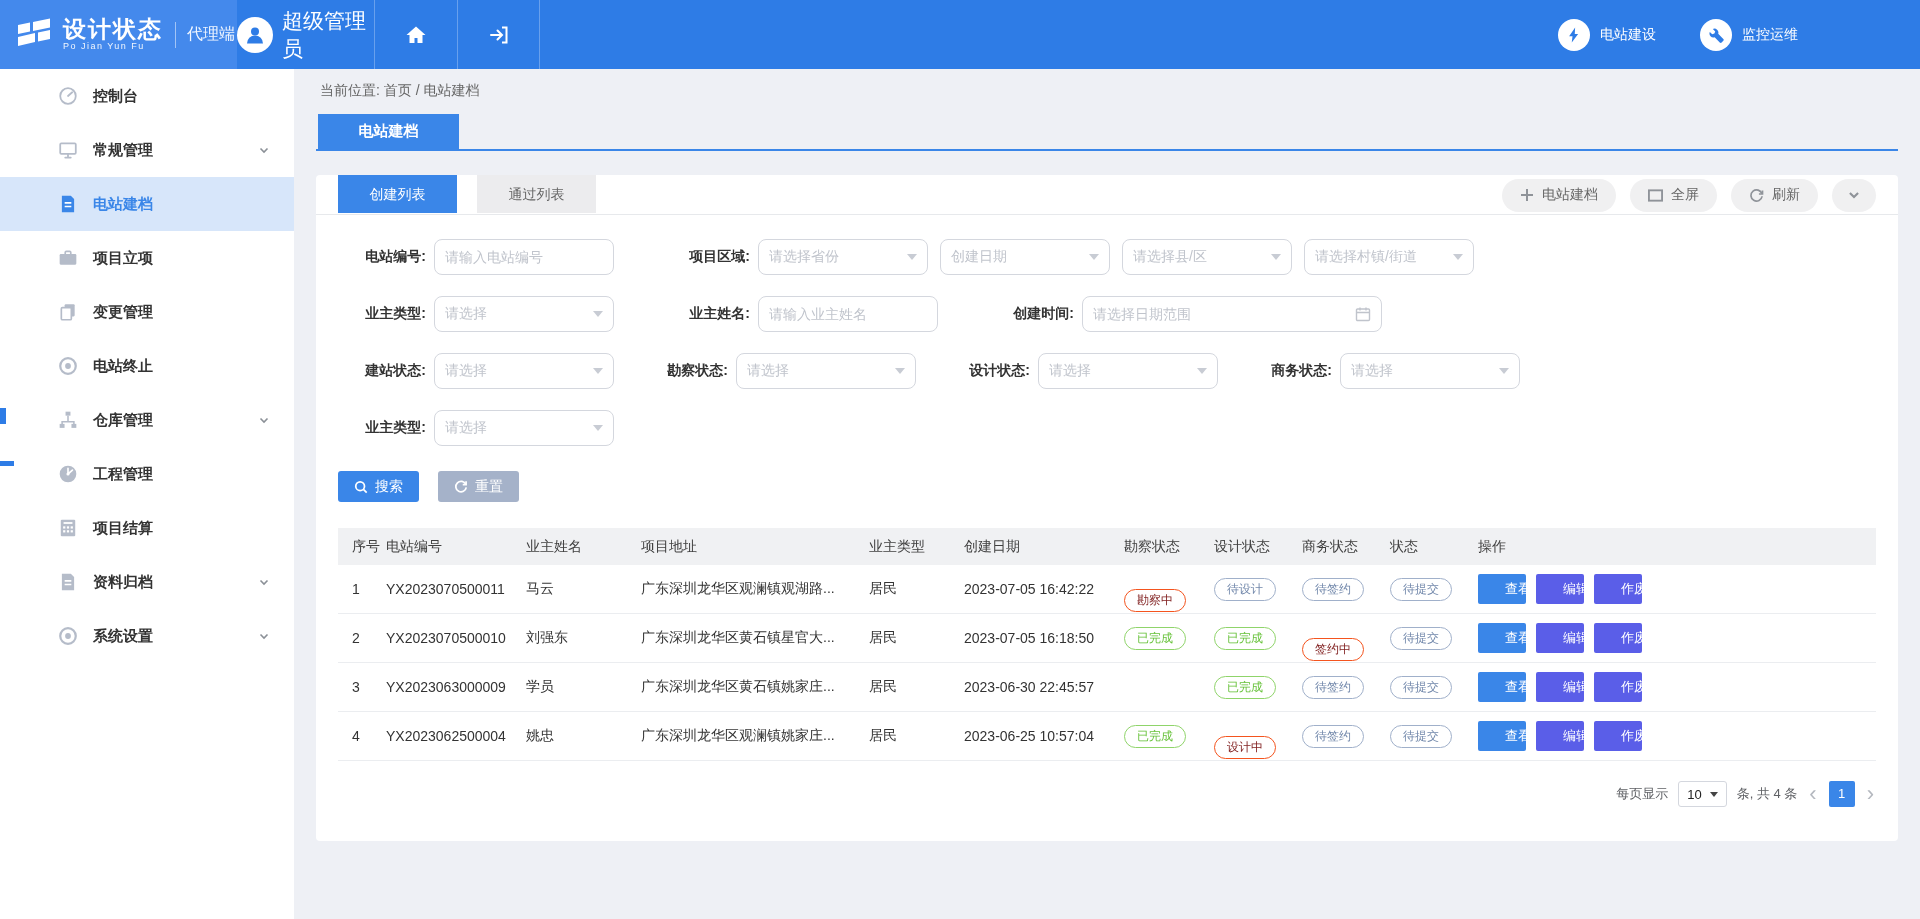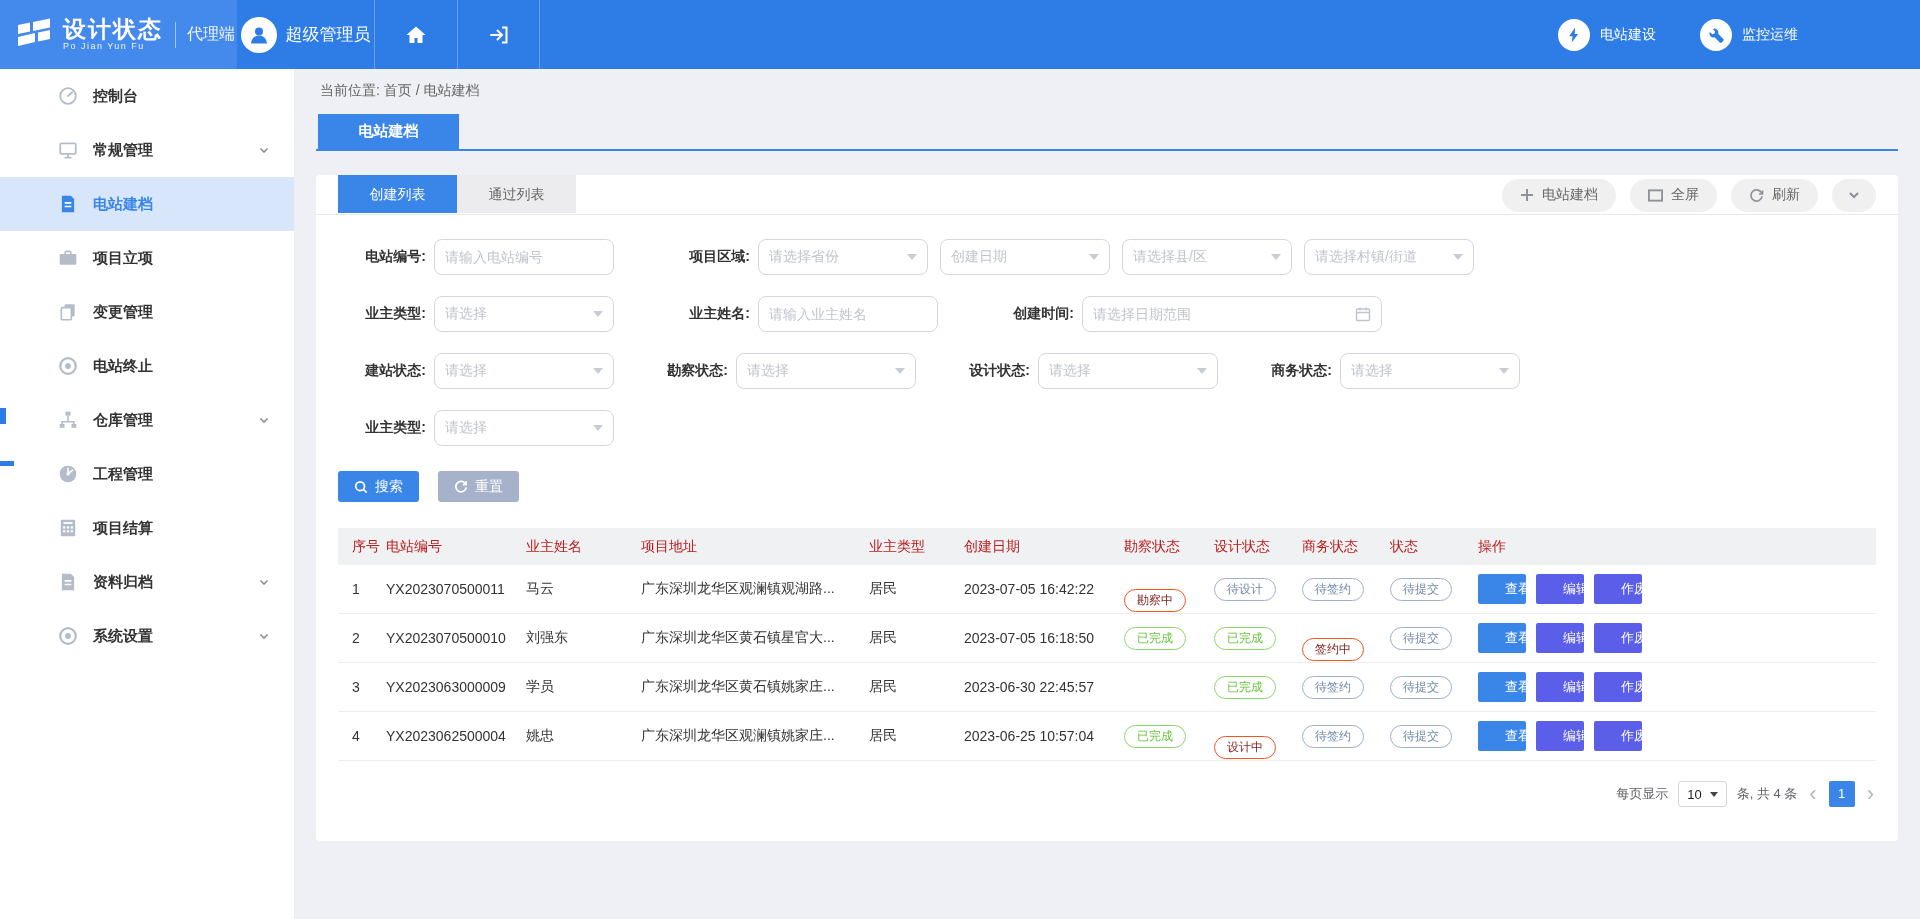--- a/index.html
+++ b/index.html
@@ -10,21 +10,21 @@
   .app-header{height:69px;display:flex;align-items:stretch;background:#2e7ce6;color:#fff;}
   .logo-sec{width:237px;background:#4489ec;display:flex;align-items:center;padding-left:14px;flex:none;}
   .logo-mark{flex:none;display:flex;}
   .logo-text{margin-left:9px;line-height:1.1;}
   .logo-title{font-size:23px;font-weight:bold;letter-spacing:2px;}
   .logo-sub{font-size:9px;letter-spacing:1.5px;opacity:.92;}
   .portal{margin-left:12px;padding-left:11px;border-left:1px solid rgba(255,255,255,.5);font-size:16px;color:#f0f6ff;height:26px;display:flex;align-items:center;}
   .hdr-sec{display:flex;align-items:center;justify-content:center;border-right:1px solid rgba(255,255,255,.28);cursor:pointer;}
   .hdr-user{width:138px;gap:9px;}
   .avatar{width:36px;height:36px;border-radius:50%;background:#fff;display:flex;align-items:center;justify-content:center;flex:none;}
-  .hdr-user-name{font-size:17px;}
+  .hdr-user-name{font-size:21px;}
   .hdr-home{width:83px;} .hdr-logout{width:82px;}
   .hdr-right{margin-left:auto;display:flex;align-items:center;gap:44px;padding-right:122px;}
   .hdr-link{display:flex;align-items:center;gap:10px;font-size:14px;cursor:pointer;}
   .icon-circle{width:32px;height:32px;border-radius:50%;background:#fff;display:flex;align-items:center;justify-content:center;}
 
   
   .app-body{display:flex;height:850px;}
   .sidebar{width:294px;background:#fff;flex:none;position:relative;}
   .side-item{height:54px;display:flex;align-items:center;padding:0 24px 0 58px;gap:15px;font-size:15px;font-weight:bold;color:#333;cursor:pointer;}
   .side-item .sicon{width:20px;height:20px;color:#b5bcc9;flex:none;display:flex;}
@@ -36,21 +36,21 @@
   .smark2{top:392px;width:14px;height:5px;}
 
   .content{flex:1;background:#eef0f5;padding:13px 22px 0;overflow:hidden;}
   .breadcrumb{font-size:14px;color:#666;padding-left:4px;}
   .page-tab-row{margin-top:14px;border-bottom:2px solid #3a86e8;padding-left:2px;}
   .page-tab{width:141px;height:35px;background:#3a86e8;color:#fff;font-size:15px;font-weight:bold;display:flex;align-items:center;justify-content:center;cursor:pointer;}
 
   
   .card{margin-top:24px;background:#fff;border-radius:4px;padding-bottom:34px;}
   .card-head{height:40px;padding:0 22px;border-bottom:1px solid #e7e9ec;display:flex;align-items:flex-start;}
-  .list-tabs{display:flex;}
+  .list-tabs{display:flex;gap:20px;}
   .list-tab{width:119px;height:38px;line-height:38px;text-align:center;font-size:14px;cursor:pointer;}
   .list-tab.active{background:#3a86e8;color:#fff;}
   .list-tab.idle{background:#ececee;color:#666;}
   .pills{margin-left:auto;display:flex;align-items:center;gap:14px;height:40px;}
   .pill{height:33px;border-radius:17px;background:#f0f0f1;color:#666;font-size:14px;display:flex;align-items:center;gap:8px;padding:0 18px;cursor:pointer;}
   .pill svg{color:#8f9399;}
   .pill.chev-pill{width:44px;padding:0;justify-content:center;}
 
   
   .filters{padding:24px 22px 0;}
@@ -71,21 +71,21 @@
   .fdate svg{color:#c0c4cc;flex:none;}
 
   .btn-row{padding:4px 22px 26px;display:flex;gap:19px;}
   .btn{height:31px;border:none;border-radius:3px;color:#fff;font-size:14px;display:flex;align-items:center;gap:7px;padding:0 16px;cursor:pointer;}
   .btn-search{background:#3a86e8;}
   .btn-reset{background:#a5b2c9;}
 
   
   .table{margin:0 22px;}
   .t-head,.t-row{display:grid;grid-template-columns:45px 140px 115px 228px 95px 160px 90px 88px 88px 88px 1fr;align-items:center;}
-  .t-head{height:37px;background:#f0f1f3;color:#b91c1c;font-size:14px;}
+  .t-head{height:37px;background:#f0f1f3;color:#404040;font-size:14px;}
   .t-head>div,.t-row>div{padding-left:3px;white-space:nowrap;overflow:hidden;}
   .t-head>div:first-child,.t-row>div:first-child{padding-left:14px;}
   .t-row{height:49px;border-bottom:1px solid #ebedf0;font-size:14px;color:#333;}
   .badge{display:inline-block;border:1px solid;border-radius:12px;padding:3px 12px;font-size:12px;line-height:1.25;}
   .badge[data-variant="orange"]{color:#7f1d1d;border-color:#f4541e;margin-top:22px;}
   .badge[data-variant="green"]{color:#67c23a;border-color:#8fd46a;}
   .badge[data-variant="pending"]{color:#7288ab;border-color:#a0b0ca;}
   .ops{display:flex;gap:10px;}
   .op-btn{width:48px;height:30px;line-height:30px;text-align:center;color:#fff;font-size:13px;border-radius:2px;cursor:pointer;padding-left:27px;}
   .op-view{background:#3a86e8;}

